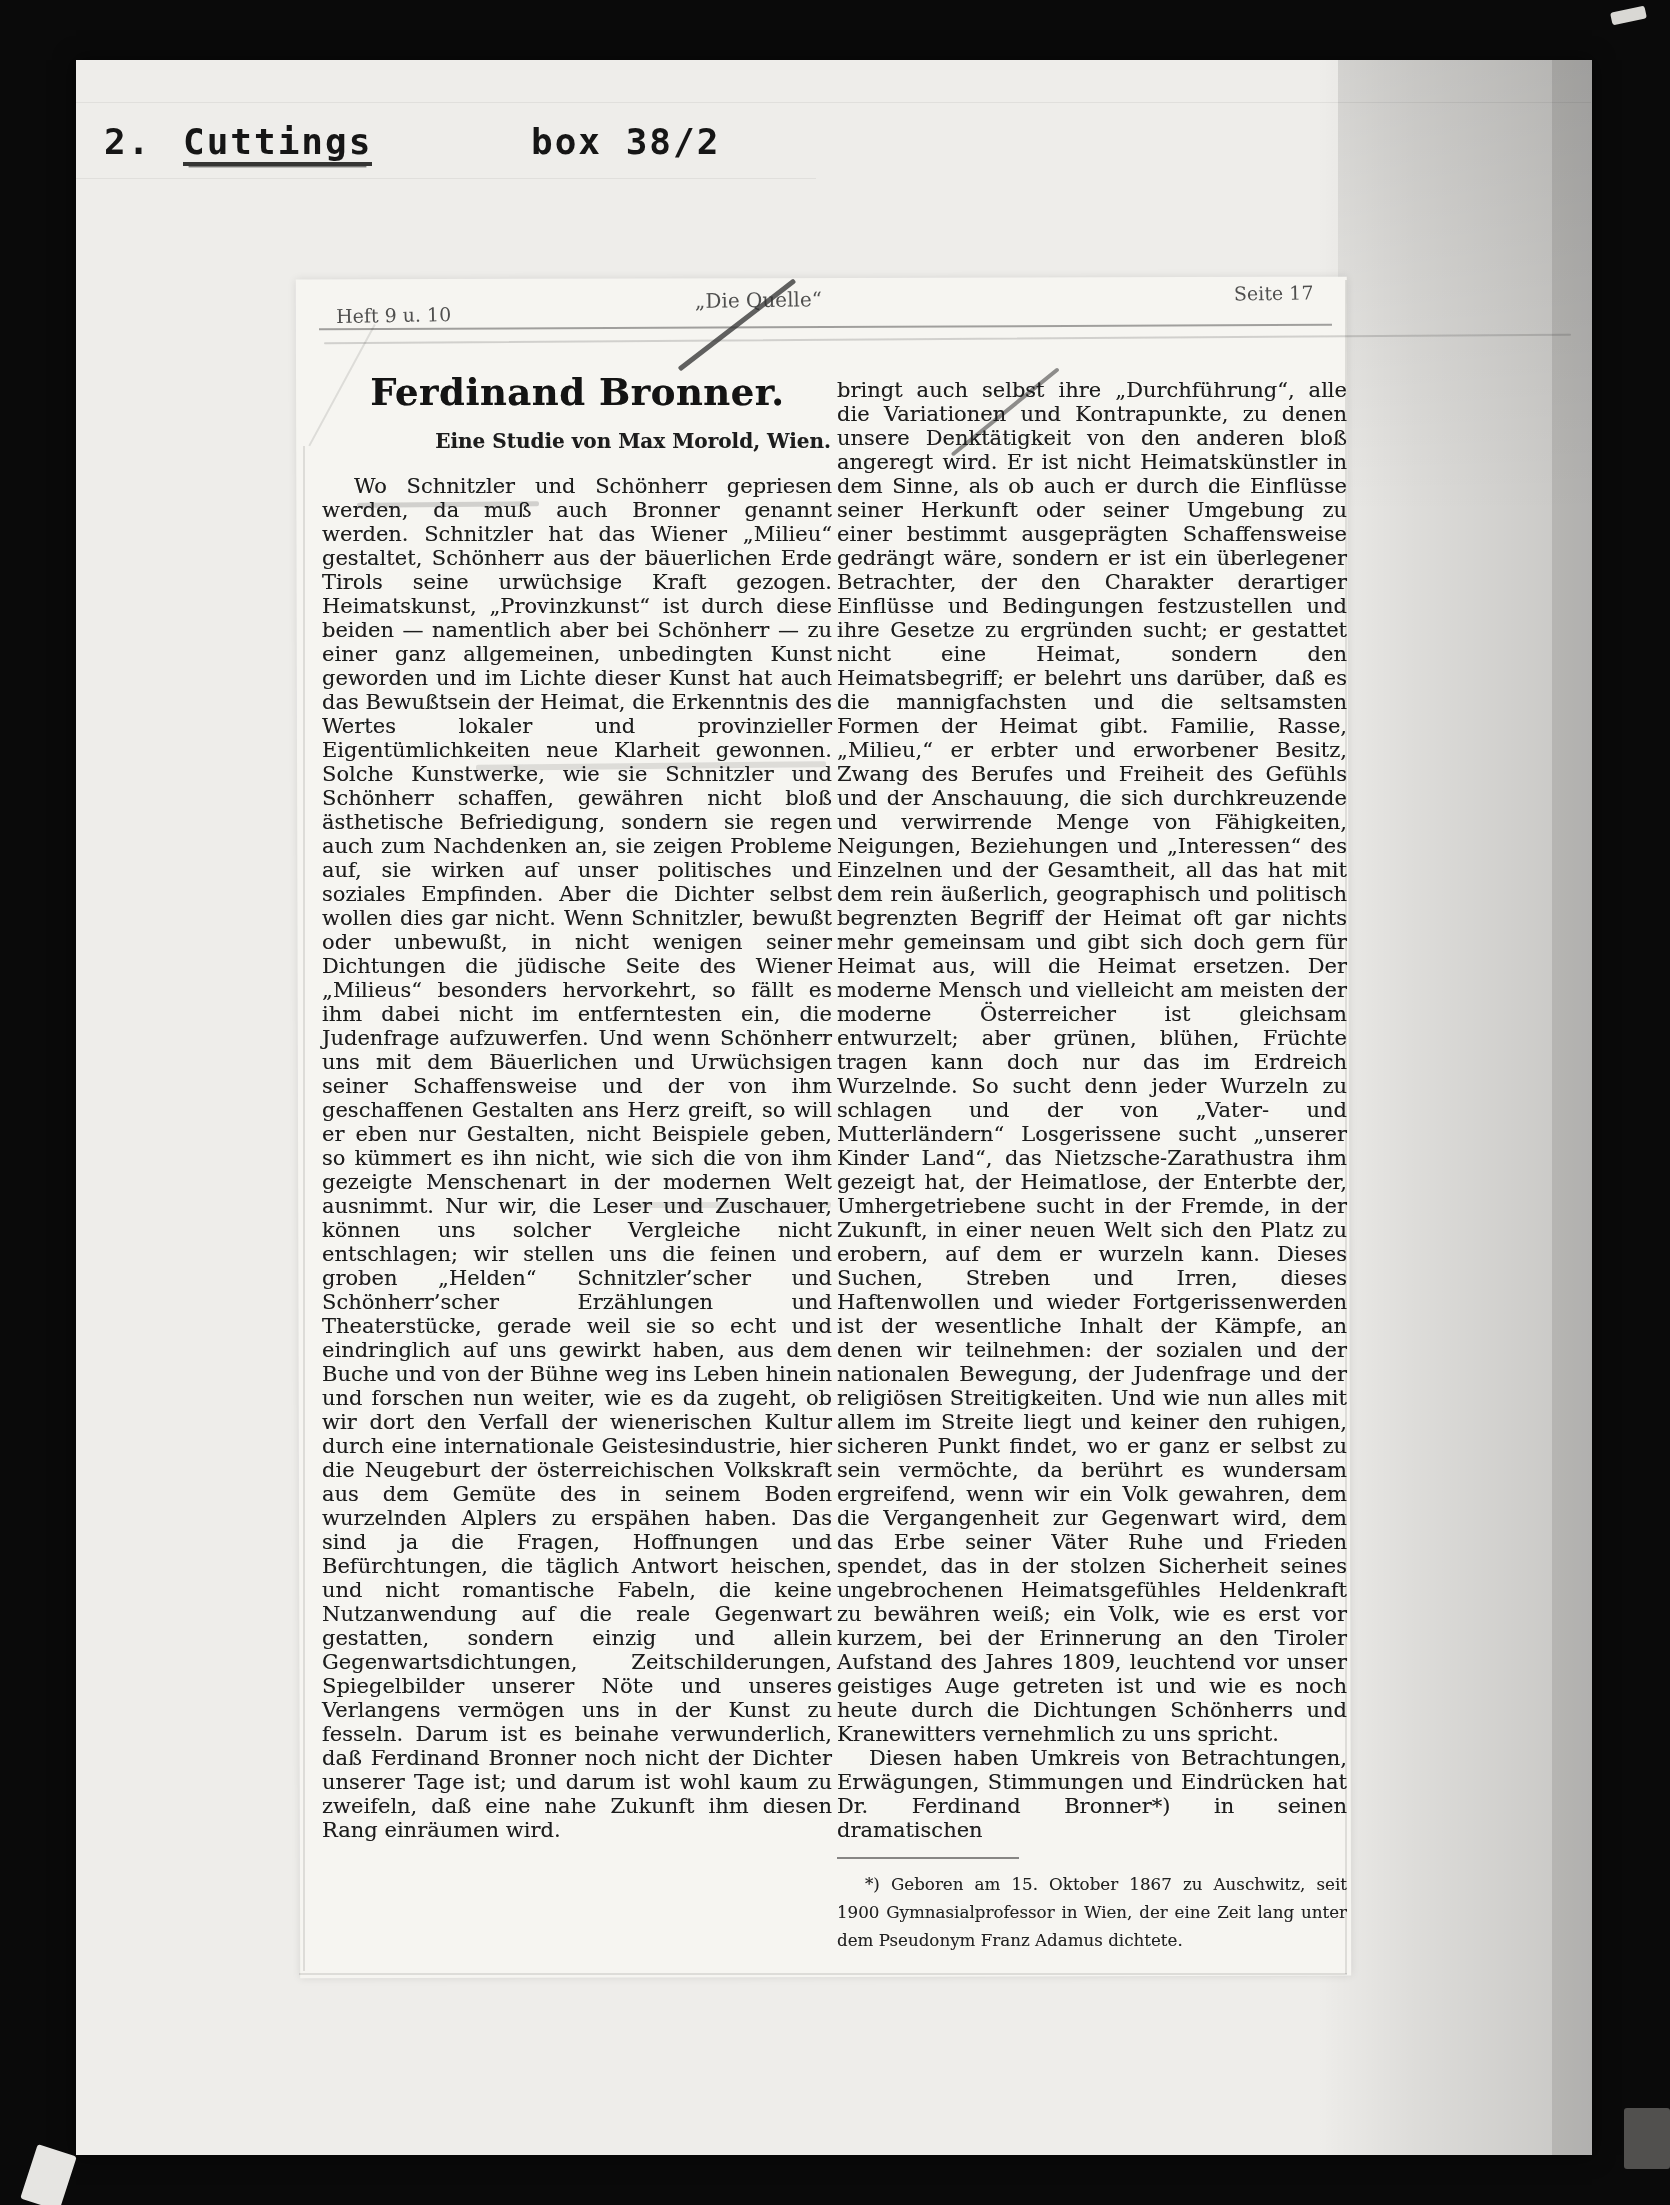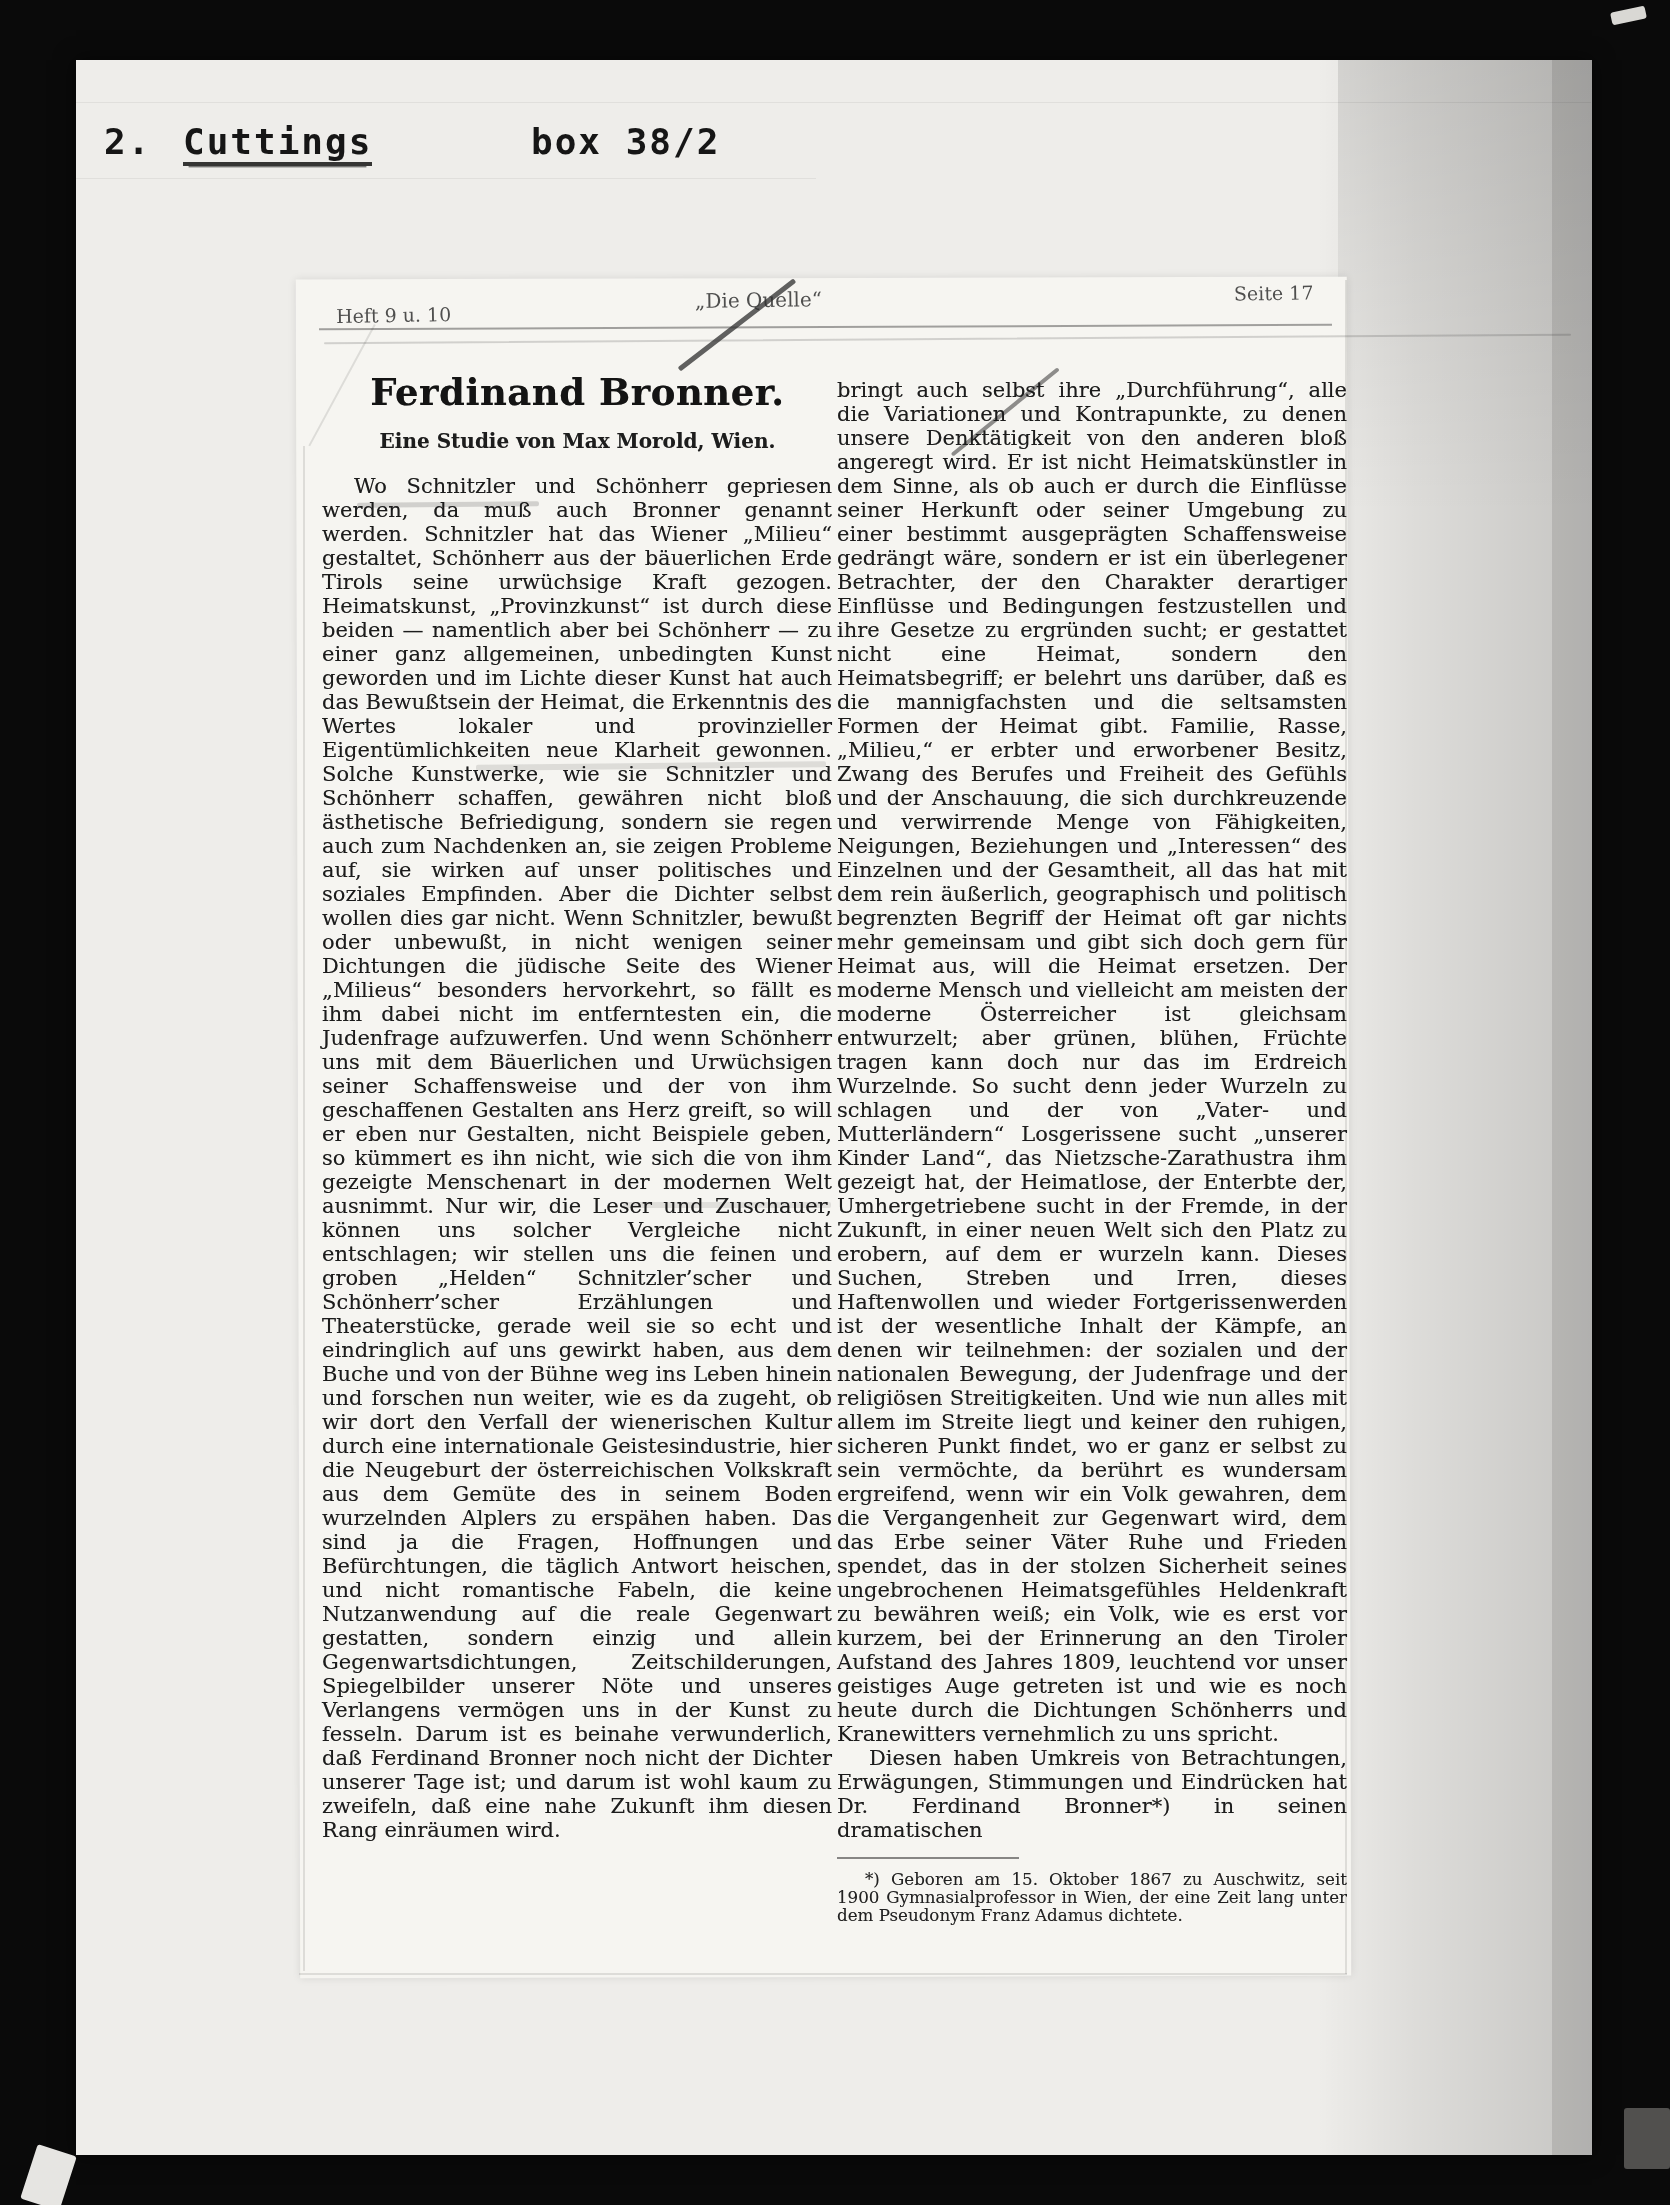--- a/index.html
+++ b/index.html
@@ -62,39 +62,39 @@
   .pencil{background:rgba(45,45,45,.75);border-radius:2px;}
   .pencil-faint{background:rgba(45,45,45,.18);border-radius:2px;}
   .cut-edge{background:rgba(0,0,0,.10);}
   
   .art-title{
     left:324px;top:370px;width:507px;text-align:center;
     font-size:37px;font-weight:700;color:#141414;letter-spacing:0.5px;
     text-shadow:0 0 0.5px rgba(0,0,0,.5);white-space:nowrap;
   }
   .art-byline{
-    left:324px;top:429px;width:507px;text-align:center;
+    left:324px;top:429px;width:507px;text-align:right;
     font-size:20px;font-weight:700;color:#1d1d1d;
     text-shadow:0 0 0.5px rgba(0,0,0,.35);white-space:nowrap;
   }
   .col{
     width:510px;color:#1c1c1c;
     font-size:21px;line-height:24px;text-align:justify;
     text-shadow:0 0 0.5px rgba(0,0,0,.38);
   }
   .col p{margin:0;}
   .col p.indent{text-indent:32px;}
   .col-left{left:322px;top:474px;}
   .col-right{left:837px;top:378px;}
   .footnote-rule{
     width:182px;height:2px;background:rgba(0,0,0,.45);
     margin:15px 0 11px 0;
   }
   .footnote{
-    font-size:16.7px;line-height:18px;text-indent:28px;
+    font-size:16.7px;line-height:28px;text-indent:28px;
     color:#222;text-align:justify;text-shadow:0 0 0.5px rgba(0,0,0,.3);
   }
   
   .artifact{border-radius:3px;}
 </style>
 </head>
 <body>
 
 <div class="abs page"></div>
 <div class="abs page-shade-right"></div>

